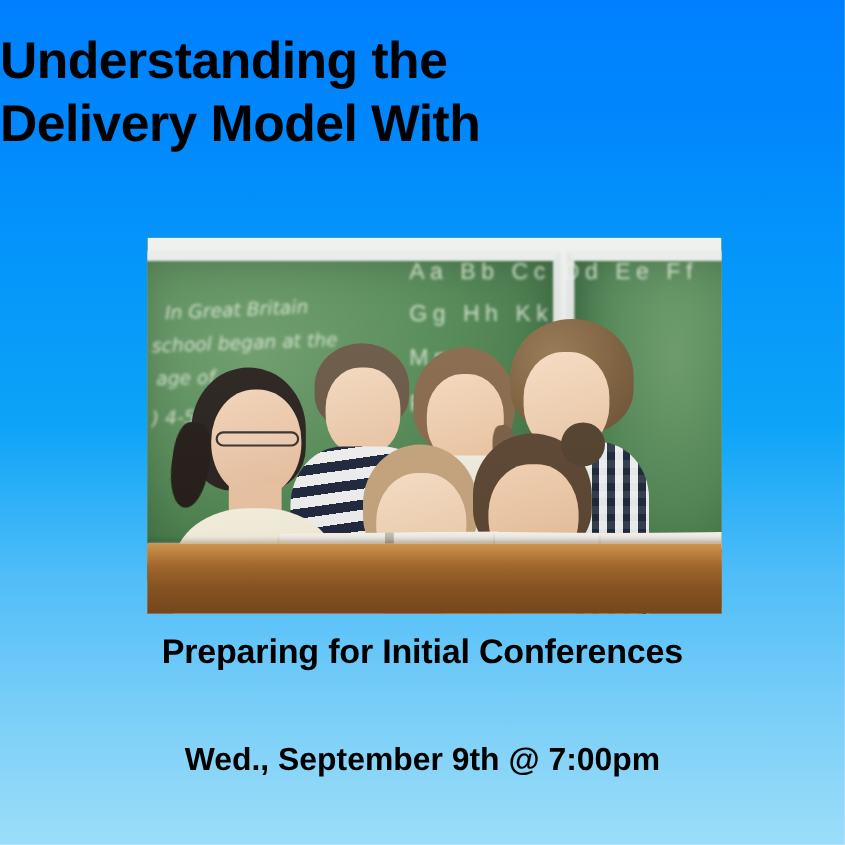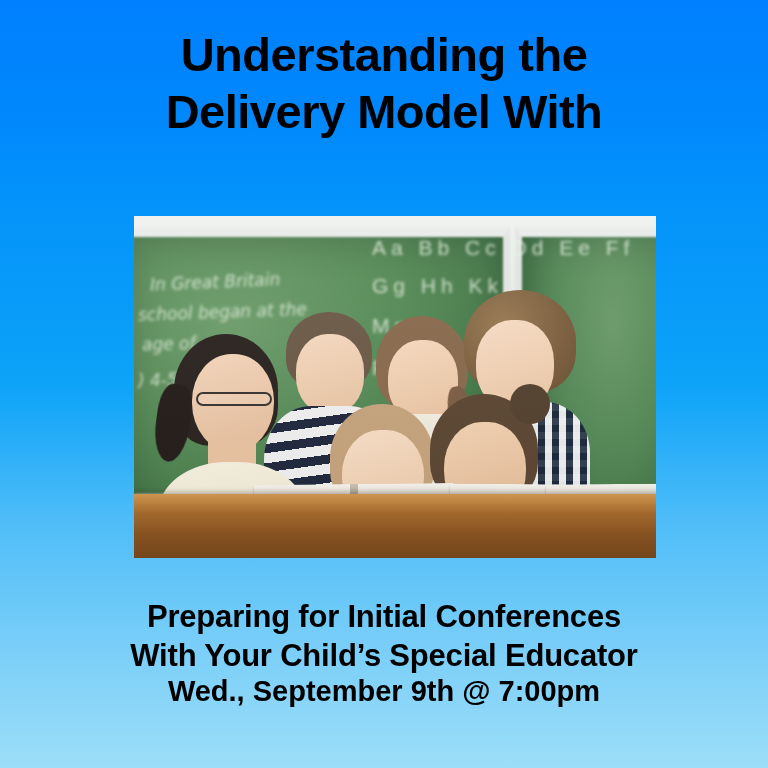--- a/index.html
+++ b/index.html
@@ -16,21 +16,20 @@
       #8BD6F8 92%,
       #9CDEF9 100%);
     position:relative;
   }
 
   .poster { position:relative; width:768px; height:768px; }
 
   
   .headline {
     position:absolute; top:26px; left:0; width:768px;
-    text-align:center;
     color:#000;
     font-weight:bold;
     font-size:47px;
     line-height:57px;
     letter-spacing:-0.5px;
   }
   .headline .hl-line { display:block; white-space:nowrap; }
 
   
   .photo-frame {
@@ -170,21 +169,21 @@
   .g3-face { left:310px; top:206px; width:82px;  height:98px;  background:linear-gradient(160deg,#f6d6b6,#e8bd98); border-radius:46% 46% 50% 50%; }
   .g3-body { left:268px; top:292px; width:182px; height:82px;  background:linear-gradient(170deg,#ffdf4d,#f6c92c); border-radius:40% 40% 0 0; }
   .photo-tone {
     position:absolute; inset:0;
     background:linear-gradient(180deg, rgba(255,255,255,.05), rgba(0,0,0,.05));
     pointer-events:none;
   }
 
   
   .subtitle {
-    position:absolute; top:597px; left:0; width:768px;
+    position:absolute; top:573px; left:0; width:768px;
     text-align:center; color:#000; font-weight:bold;
     font-size:31px; line-height:39px; letter-spacing:-0.2px;
   }
   .subtitle .st-line { display:block; white-space:nowrap; }
   .datetime {
     position:absolute; top:673px; left:0; width:768px;
     text-align:center; color:#000; font-weight:bold;
     font-size:29px; line-height:36px; white-space:nowrap;
   }
 </style>
@@ -256,18 +255,17 @@
       <div class="book book-c"></div>
       <div class="desk-edge"></div>
       <div class="desk"></div>
 
       <div class="photo-tone"></div>
     </div>
   </div>
 
   <div class="subtitle">
     <span class="st-line">Preparing for Initial Conferences</span>
-    <span class="st-line">With Your Child’s Special Educator</span>
   </div>
 
   <div class="datetime">Wed., September 9th @ 7:00pm</div>
 
 </div>
 
 </body></html>

